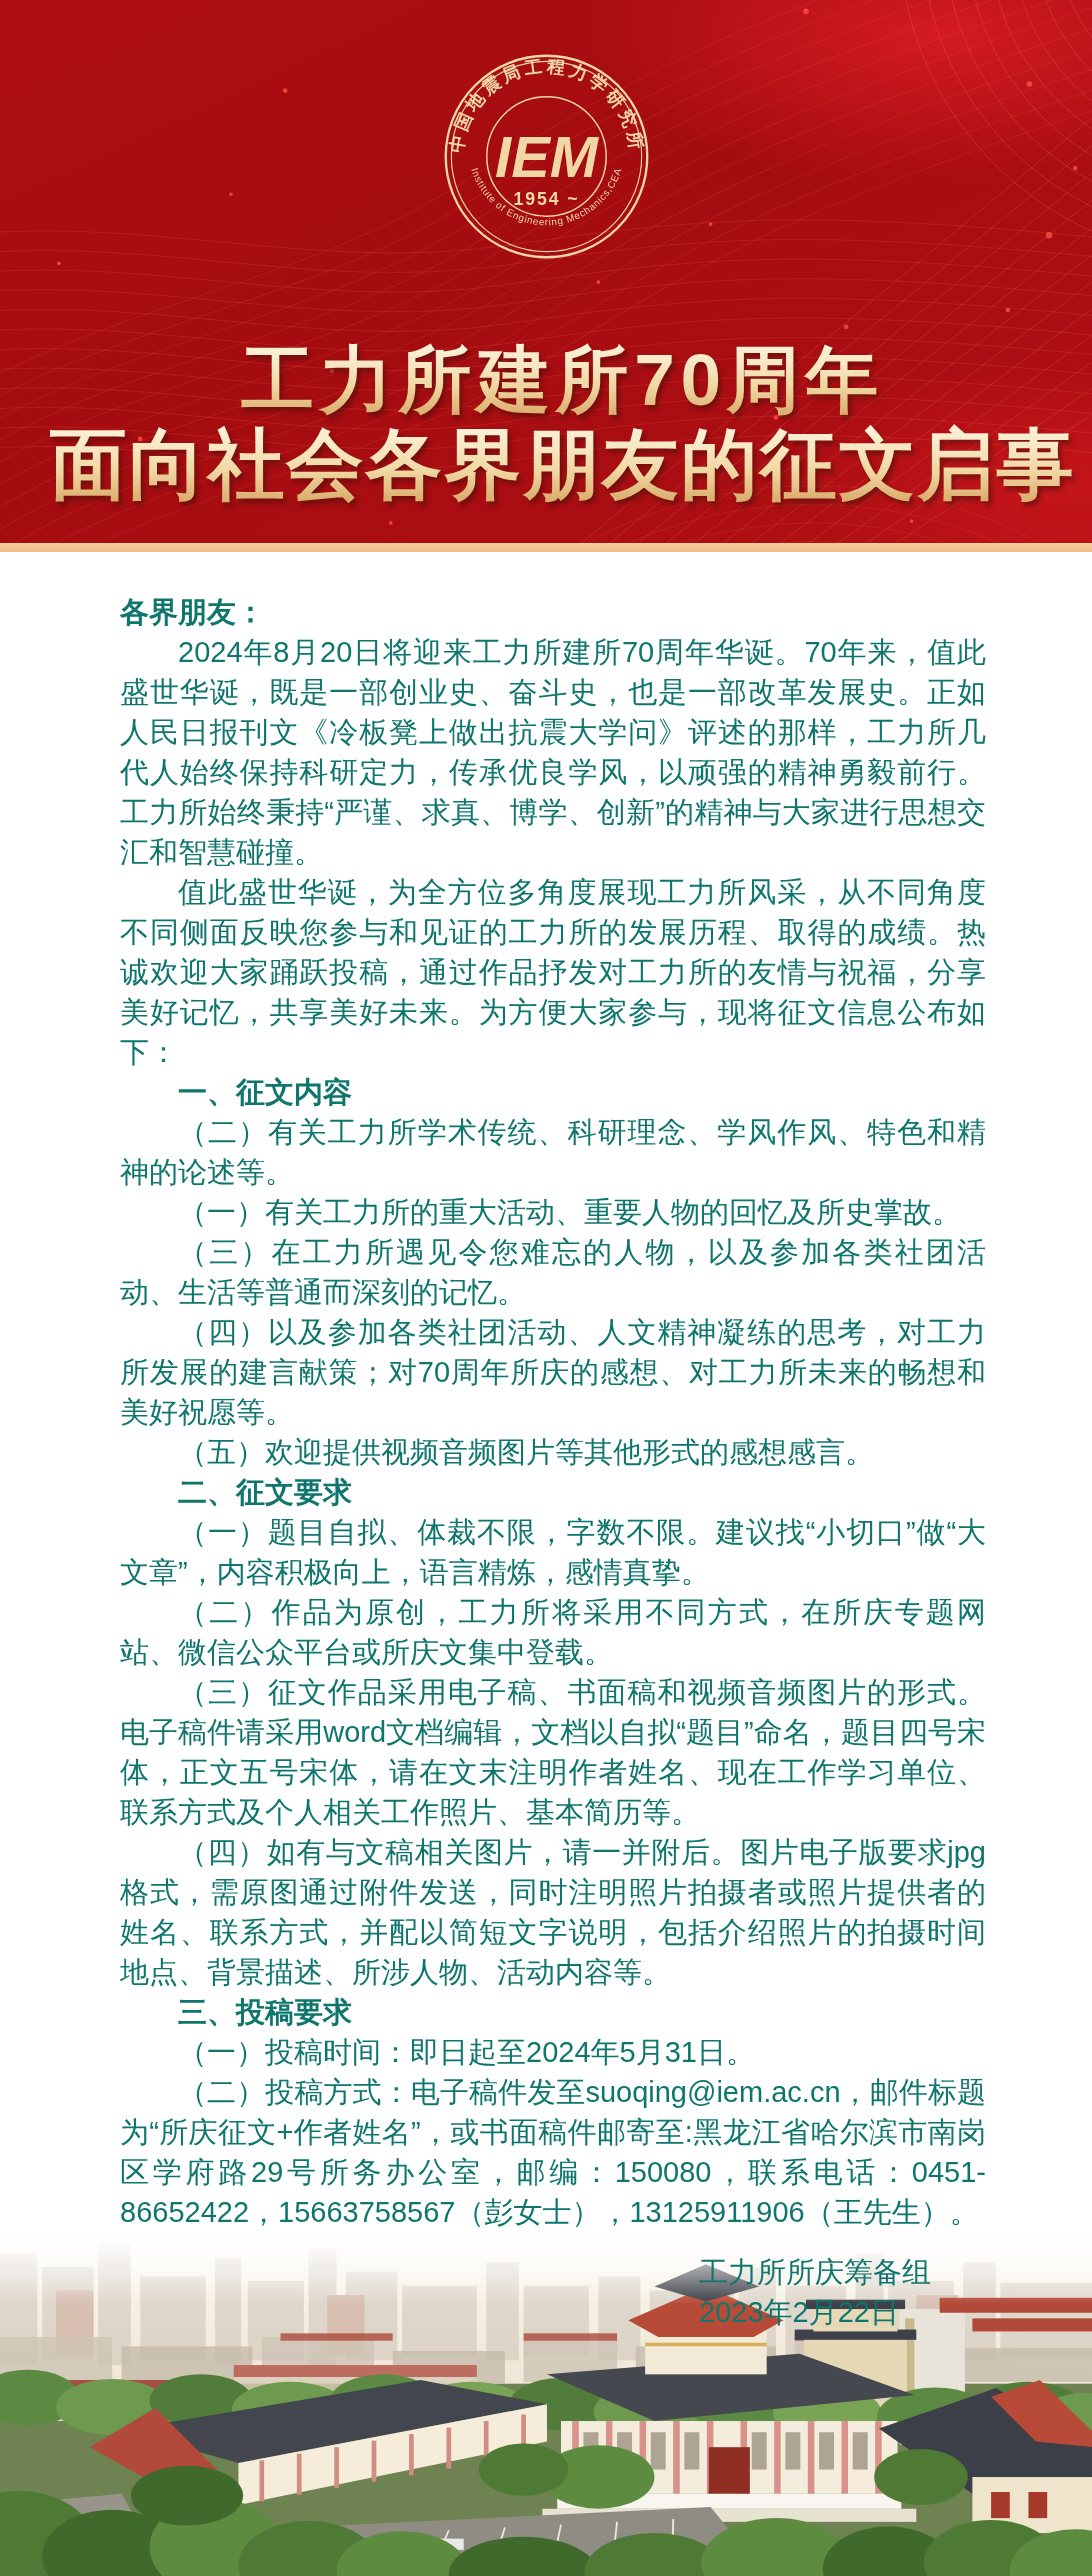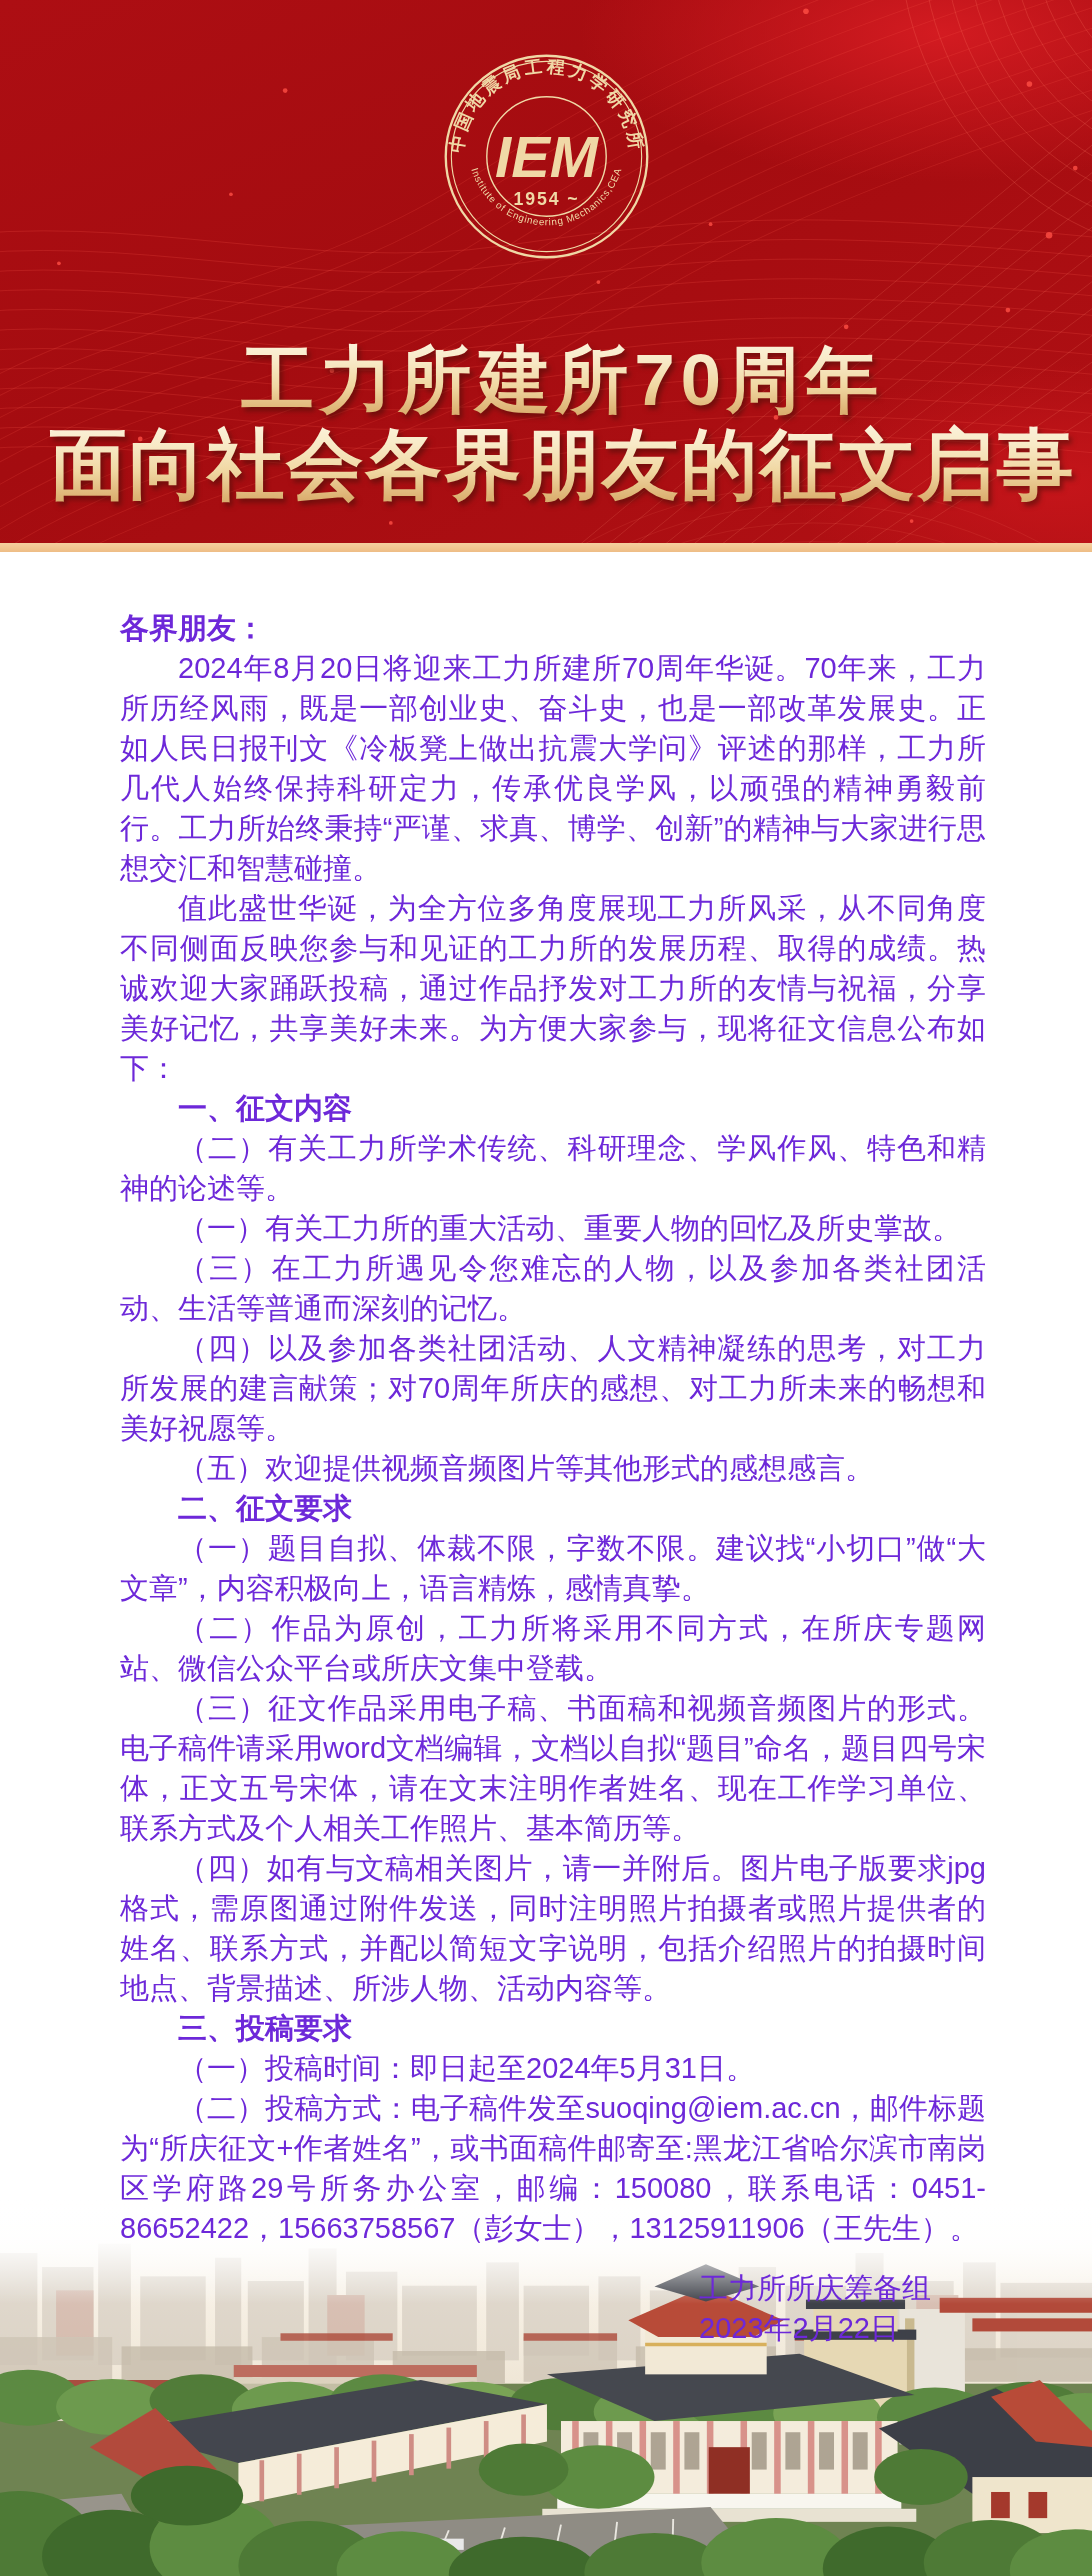--- a/index.html
+++ b/index.html
@@ -18,21 +18,21 @@
     background:linear-gradient(180deg,#fdf7e6 0%,#f8e9c6 30%,#f0d7a2 55%,#ddb273 80%,#c9955a 100%);
     -webkit-background-clip:text;background-clip:text;color:transparent;
     filter:drop-shadow(3.7px 4.7px 2.8px rgba(70,14,8,0.55));}
   .title-line1{top:316px;font-size:73px;letter-spacing:5.6px;}
   .title-line2{top:398px;font-size:77px;letter-spacing:1.9px;}
   .divider-band{position:absolute;top:543px;left:0;width:1093px;height:9.3px;
     background:linear-gradient(180deg,#f5cf9f 0%,#eebd85 100%);}
 
   
   .doc-body{position:absolute;top:592px;left:120px;right:107px;z-index:2;
-    font-size:29px;line-height:40px;color:#6d28d9;text-align:justify;margin-top:16px;}
+    font-size:29px;line-height:40px;color:#0f766e;text-align:justify;}
   .doc-body p,.doc-body h2{margin:0;padding:0;font-size:29px;line-height:40px;}
   .greeting{font-weight:bold;}
   .para{text-indent:2em;}
   .section-heading{font-weight:bold;text-indent:2em;}
   .signature{display:table;margin:19.6px 55px 0 auto;text-align:left;}
   .signature p{margin:0;}
 
   
   .photo{position:absolute;top:2197px;left:0;width:1093px;height:379px;z-index:1;}
   .photo svg{display:block;}
@@ -156,21 +156,21 @@
     </div>
 
     <h1 class="title title-line1">工力所建所70周年</h1>
     <h1 class="title title-line2">面向社会各界朋友的征文启事</h1>
 
     <div class="divider-band"></div>
   </header>
 
   <main class="doc-body">
     <p class="greeting">各界朋友：</p>
-    <p class="para">2024年8月20日将迎来工力所建所70周年华诞。70年来，工力所历经风雨，既是一部创业史、奋斗史，也是一部改革发展史。正如人民日报刊文《冷板凳上做出抗震大学问》评述的那样，工力所几代人始终保持科研定力，传承优良学风，以顽强的精神勇毅前行。工力所始终秉持“严谨、求真、博学、创新”的精神与大家进行思想交汇和智慧碰撞。</p>
+    <p class="para">2024年8月20日将迎来工力所建所70周年华诞。70年来，值此盛世华诞，既是一部创业史、奋斗史，也是一部改革发展史。正如人民日报刊文《冷板凳上做出抗震大学问》评述的那样，工力所几代人始终保持科研定力，传承优良学风，以顽强的精神勇毅前行。工力所始终秉持“严谨、求真、博学、创新”的精神与大家进行思想交汇和智慧碰撞。</p>
     <p class="para">值此盛世华诞，为全方位多角度展现工力所风采，从不同角度不同侧面反映您参与和见证的工力所的发展历程、取得的成绩。热诚欢迎大家踊跃投稿，通过作品抒发对工力所的友情与祝福，分享美好记忆，共享美好未来。为方便大家参与，现将征文信息公布如下：</p>
 
     <h2 class="section-heading">一、征文内容</h2>
     <p class="para">（二）有关工力所学术传统、科研理念、学风作风、特色和精神的论述等。</p>
     <p class="para">（一）有关工力所的重大活动、重要人物的回忆及所史掌故。</p>
     <p class="para">（三）在工力所遇见令您难忘的人物，以及参加各类社团活动、生活等普通而深刻的记忆。</p>
     <p class="para">（四）以及参加各类社团活动、人文精神凝练的思考，对工力所发展的建言献策；对70周年所庆的感想、对工力所未来的畅想和美好祝愿等。</p>
     <p class="para">（五）欢迎提供视频音频图片等其他形式的感想感言。</p>
 
     <h2 class="section-heading">二、征文要求</h2>

